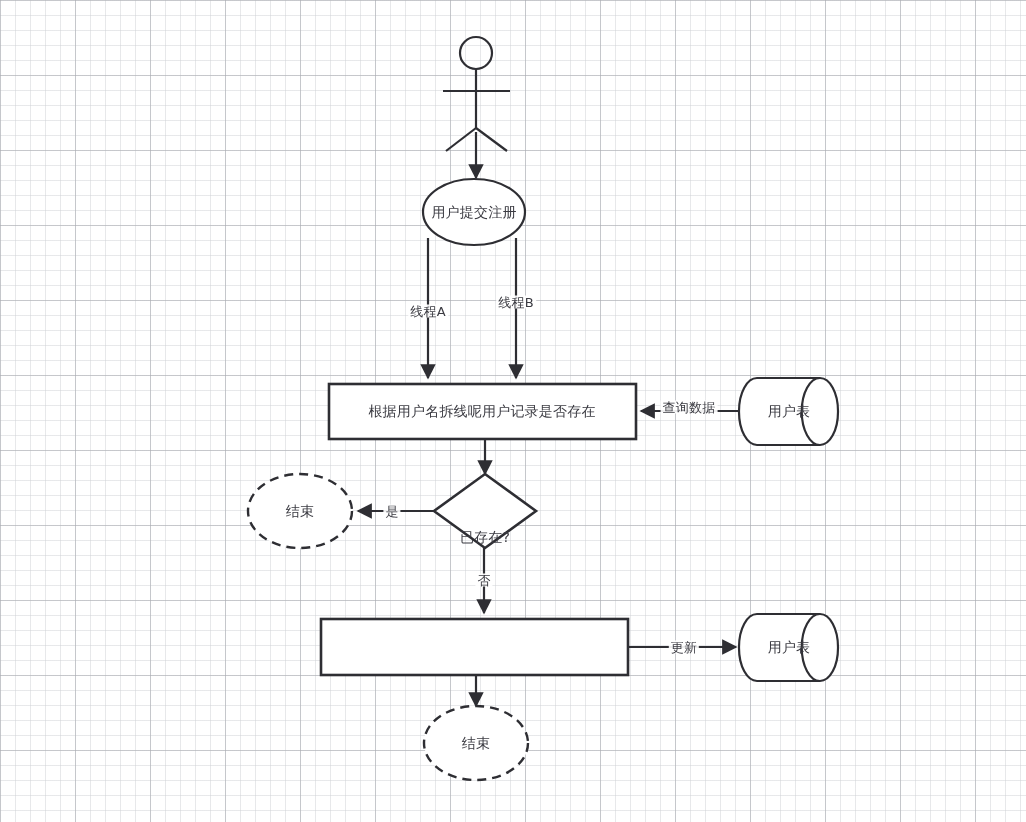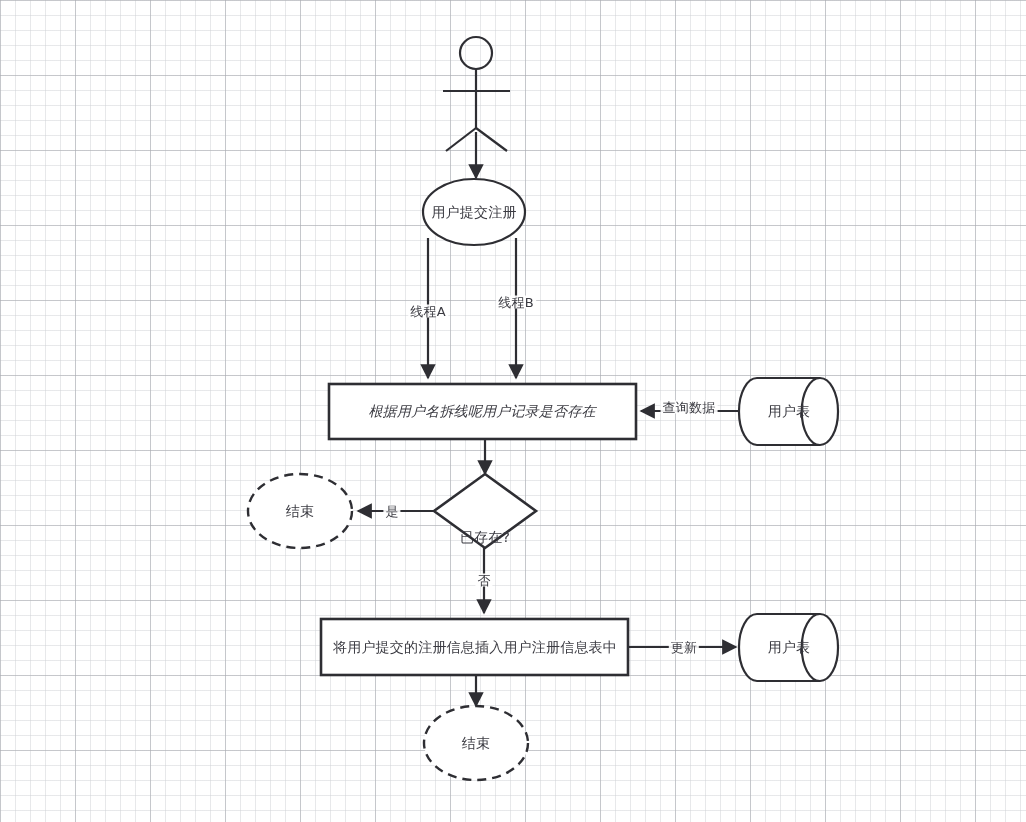--- a/index.html
+++ b/index.html
@@ -108,29 +108,28 @@
       <path d="M 820 614 A 18 33 0 0 0 820 681" fill="none"></path>
     </g>
 
     <line x1="476" y1="675" x2="476" y2="706" stroke="#2e2e33" stroke-width="2.2" marker-end="url(#arrow)"></line>
 
     <ellipse cx="476" cy="743" rx="52" ry="37" fill="#ffffff" stroke="#2e2e33" stroke-width="2.4" stroke-dasharray="9 6"></ellipse>
   </svg>
 
   <div class="node-text" style="left:474px; top:212px;">用户提交注册</div>
 
-  <div class="node-text" style="left:482px; top:411px;font-style:italic;">根据用户名拆线呢用户记录是否存在</div>
+  <div class="node-text" style="left:482px; top:411px;">根据用户名拆线呢用户记录是否存在</div>
 
   <div class="node-text" style="left:789px; top:411px;">用户表</div>
 
   <div class="node-text" style="left:485px; top:537px;">已存在?</div>
 
   <div class="node-text" style="left:300px; top:511px;">结束</div>
 
-  <div class="node-text" style="left:475px; top:647px;">将用户提交的注册信息插入用户注册信息表中</div>
 
   <div class="node-text" style="left:789px; top:647px;">用户表</div>
 
   <div class="node-text" style="left:476px; top:743px;">结束</div>
 
   <div class="edge-text" style="left:428px; top:311px;">线程A</div>
 
   <div class="edge-text" style="left:516px; top:302px;">线程B</div>
 
   <div class="edge-text" style="left:689px; top:407px;">查询数据</div>

